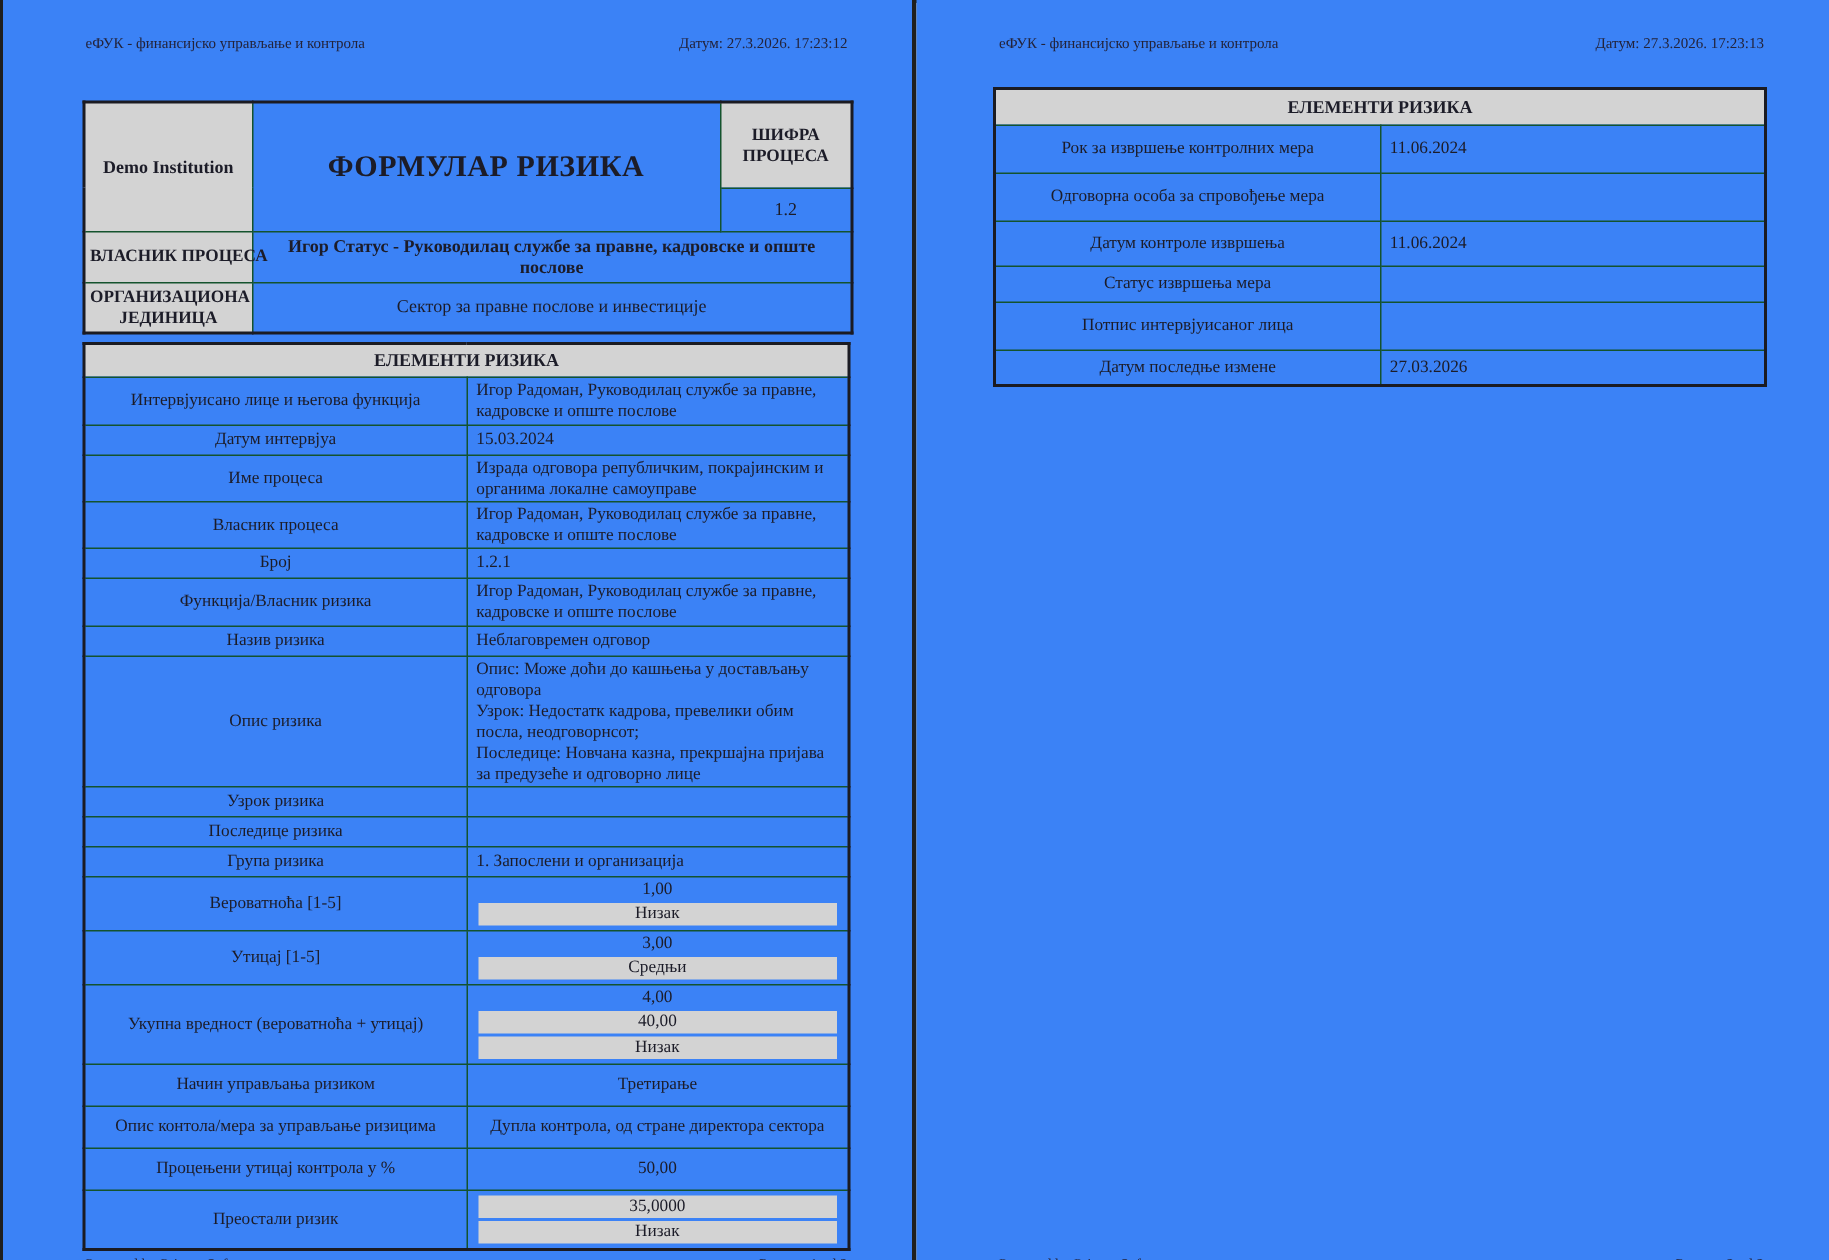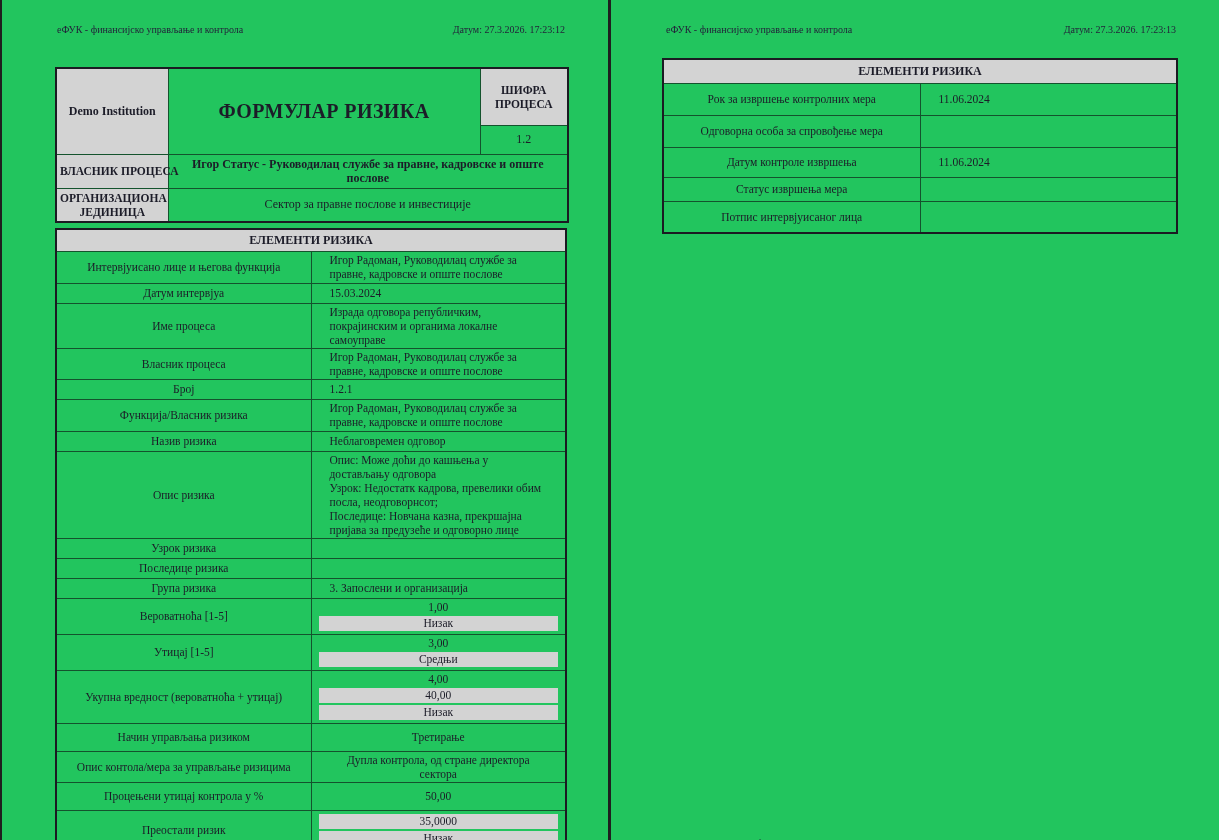--- a/index.html
+++ b/index.html
@@ -7,21 +7,21 @@
   body {
     width:1219px; height:840px; position:relative; overflow:hidden;
     font-family:"Liberation Serif","DejaVu Serif",serif;
     color:#1c1c28;
   }
   
   .frame-top { position:absolute; left:0; top:0; width:1219px; height:2px; background:#1f1f1f; }
   .frame-left { position:absolute; left:0; top:0; width:2px; height:840px; background:#1f1f1f; }
   .page-divider { position:absolute; left:608px; top:0; width:3px; height:840px; background:#1f1f1f; }
 
-  .page { position:absolute; top:0; height:840px; background:#22c55e; }
+  .page { position:absolute; top:0; height:840px; background:#3b82f6; }
   .page1 { left:2px; width:606px; }
   .page2 { left:611px; width:608px; }
 
   .phead, .pfoot {
     position:absolute; left:55px; right:43px;
     display:flex; justify-content:space-between;
     font-size:10px; color:#23233a;
   }
   .phead { top:24px; }
   .pfoot { top:804px;margin-top:34px; }
@@ -44,21 +44,21 @@
   .cell-org-value { text-align:center; font-size:12px; }
   .nowrap { white-space:nowrap; }
 
   
   .el-table { position:absolute; }
   .el-p1 { top:228px; left:53px; width:512px; }
   .el-p2 { top:58px;  left:51px; width:516px; }
   .el-table .hdr { text-align:center; font-weight:bold; font-size:12px; }
   .lbl { width:112px; text-align:center; padding:1px 3px; }
   .el-p2 .lbl { width:114px;margin-top:12px; }
-  .val { padding:1px 18px; text-align:left; }
+  .val { padding:1px 6px; text-align:left; }
   .val.center { text-align:center; }
   .val .line { text-align:left; }
   .stack { padding:1px 2px; }
   .stack .num { text-align:center; }
   .bar {
     background:#d3d3d3; margin:2px 5px; min-height:15px;
     text-align:center; line-height:15px; font-size:11.5px;
   }
 </style>
 </head>
@@ -140,21 +140,21 @@
     <tr style="height:20px">
       <td class="lbl">Узрок ризика</td>
       <td class="val"></td>
     </tr>
     <tr style="height:20px">
       <td class="lbl">Последице ризика</td>
       <td class="val"></td>
     </tr>
     <tr style="height:20px">
       <td class="lbl">Група ризика</td>
-      <td class="val">3. Запослени и организација</td>
+      <td class="val">1. Запослени и организација</td>
     </tr>
     <tr style="height:34px">
       <td class="lbl">Вероватноћа [1-5]</td>
       <td class="stack">
         <div class="num">1,00</div>
         <div class="bar">Низак</div>
       </td>
     </tr>
     <tr style="height:34px">
       <td class="lbl">Утицај [1-5]</td>
@@ -224,20 +224,24 @@
       <td class="val">11.06.2024</td>
     </tr>
     <tr style="height:24px">
       <td class="lbl">Статус извршења мера</td>
       <td class="val"></td>
     </tr>
     <tr style="height:32px">
       <td class="lbl">Потпис интервјуисаног лица</td>
       <td class="val"></td>
     </tr>
+    <tr style="height:24px">
+      <td class="lbl">Датум последње измене</td>
+      <td class="val">27.03.2026</td>
+    </tr>
   </tbody>
     </table>
 
   <div class="pfoot">
     <span>Powered by Prizma Software co.</span>
     <span>Страна: 2 od 2</span>
   </div>
 </div>
 
 </body></html>

